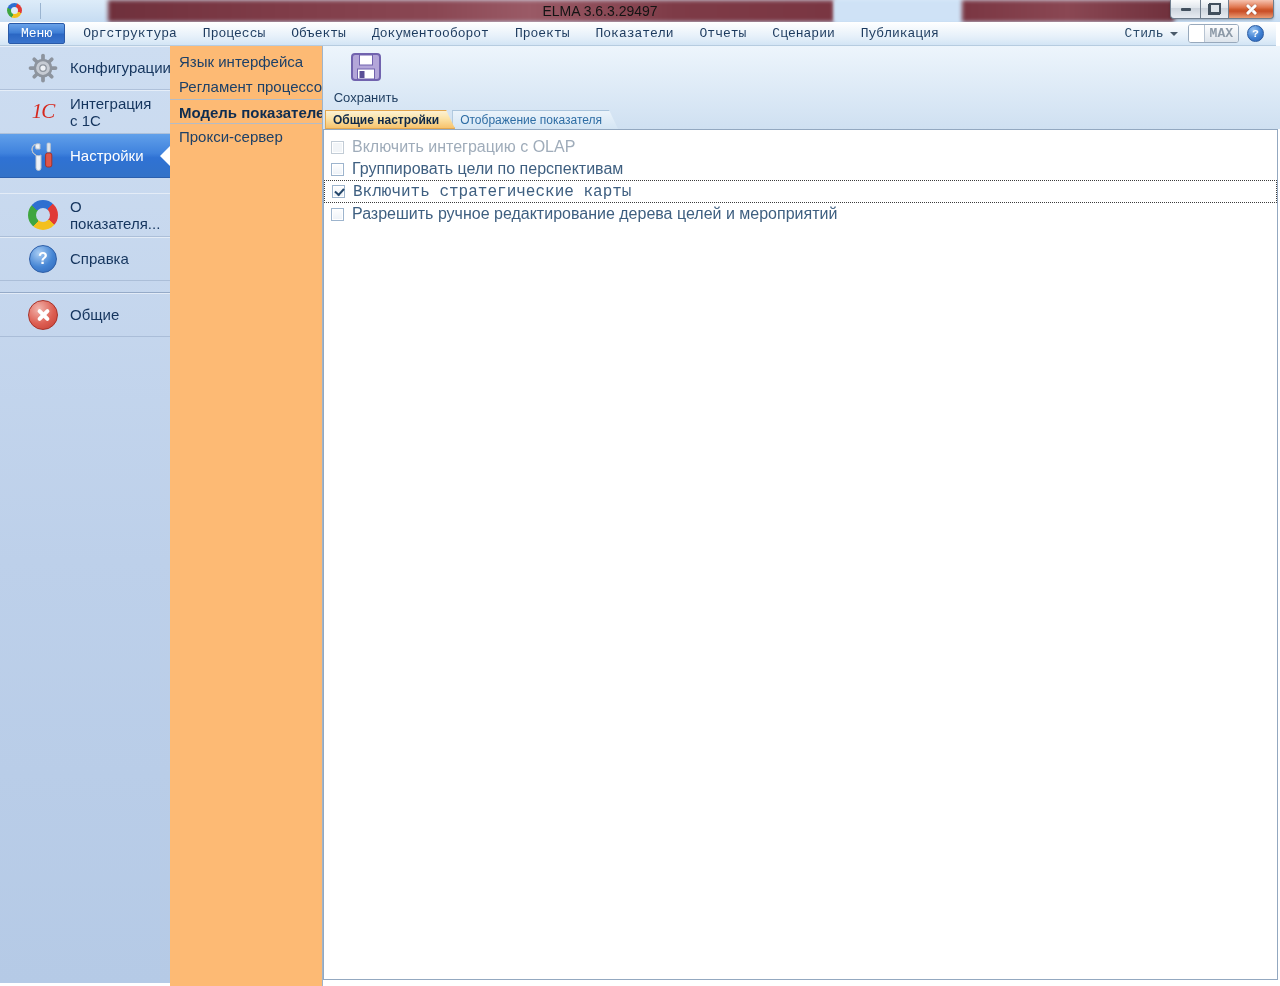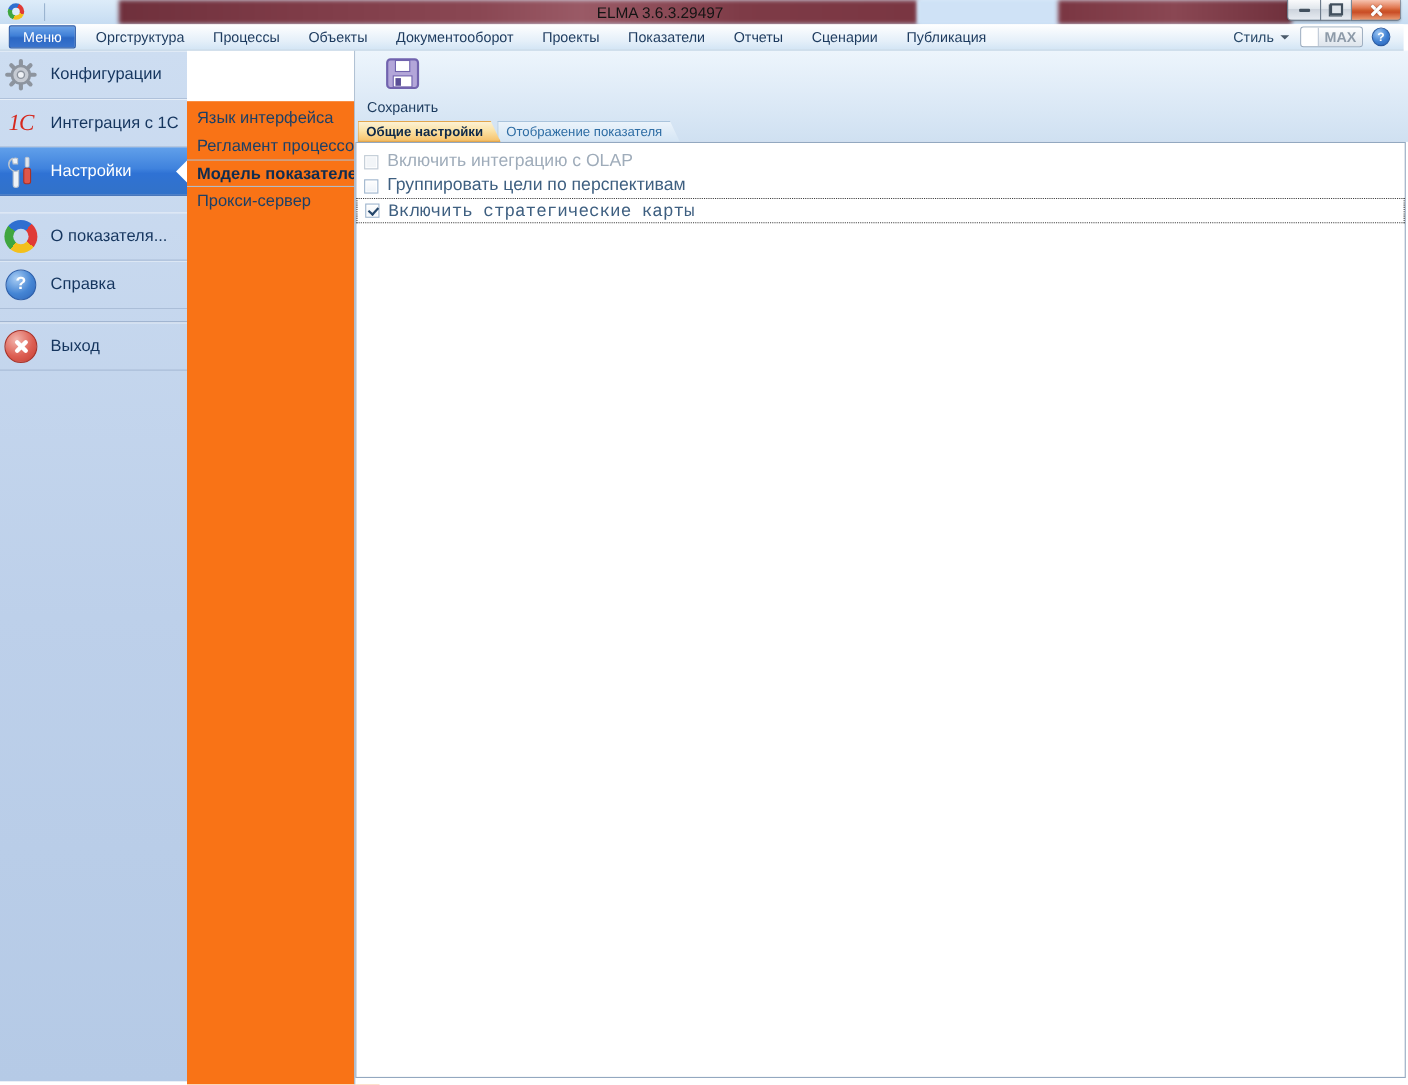--- a/index.html
+++ b/index.html
@@ -38,41 +38,41 @@
   .g-rst::after { content:""; position:absolute; left:0; bottom:0; width:8px; height:7px; border:2px solid #42505e; background:#dfe5eb; }
   .g-x { position:relative; width:13px; height:13px; }
   .g-x::before,.g-x::after { content:""; position:absolute; left:0; top:5px; width:13px; height:3px;
     background:#fff; border-radius:1px; box-shadow:0 0 1px rgba(60,0,0,.6); }
   .g-x::before { transform:rotate(45deg); }
   .g-x::after { transform:rotate(-45deg); }
 
   
   .menubar { position:absolute; left:0; top:22px; width:1276px; height:24px;
     background:linear-gradient(#ffffff,#e4eff9 68%,#d3e5f5); border-bottom:1px solid #b6cce0;
-    display:flex; align-items:center; font-size:13px; color:#1c3a5e; z-index:4; }
+    display:flex; align-items:center; font-size:13px; color:#1c3a5e; z-index:4;font-family:Liberation Mono, monospace; }
   .menu-item { padding:0 13px; height:23px; line-height:23px; cursor:default; }
   .menu-item.active { background:linear-gradient(#6aa2e8,#3f7fd6 45%,#2b67c4 55%,#3a74cd);
     color:#fff; border:1px solid #2a5aa8; border-radius:2px; height:21px; line-height:19px;
     margin:0 5px 0 8px; padding:0 12px; }
   .menubar-right { margin-left:auto; display:flex; align-items:center; gap:8px; padding-right:12px; }
   .style-dd { display:flex; align-items:center; gap:6px; color:#2a4a6a; padding:0 2px; }
   .caret-down { width:0; height:0; border-left:4px solid transparent; border-right:4px solid transparent;
     border-top:4px solid #4a5a6a; }
   .max-btn { display:flex; border:1px solid #98a9bc; border-radius:3px; overflow:hidden; height:19px; background:#fff; }
   .max-blank { width:16px; background:#fff; border-right:1px solid #b8c4d2; }
   .max-text { padding:0 5px; background:linear-gradient(#fefefe,#dde4ec); color:#8d9aa8;
     font-weight:bold; font-size:13px; line-height:18px; }
   .help-circle { width:17px; height:17px; border-radius:50%; border:1px solid #2a5aa0;
     background:radial-gradient(circle at 35% 28%,#9cc6f2,#3e7fd2 55%,#2b62b5);
     color:#fff; font-weight:bold; font-size:11px; display:flex; align-items:center; justify-content:center; }
 
   
   .sidebar { position:absolute; left:0; top:46px; width:170px; height:937px;
     background:linear-gradient(180deg,#cdddf1,#bdd0ea 55%,#b5cae6); display:flex; flex-direction:column; }
-  .side-item { height:44px; flex-shrink:0; display:flex; align-items:center; gap:8px; padding:0 0;
+  .side-item { height:44px; flex-shrink:0; display:flex; align-items:center; gap:8px; padding:0 24px;
     border-bottom:1px solid rgba(128,150,182,.38); box-shadow:inset 0 1px 0 rgba(255,255,255,.5);
     color:#15355e; font-size:15px; position:relative; cursor:default; }
   .side-item.selected { background:linear-gradient(180deg,#61a0ea,#3f82dd 45%,#2f72d4 55%,#3272c8);
     color:#fff; border-bottom:1px solid #2a5fae; box-shadow:none; }
   .side-item.selected::after { content:""; position:absolute; right:0; top:50%; transform:translateY(-50%);
     width:0; height:0; border-top:10px solid transparent; border-bottom:10px solid transparent;
     border-right:10px solid #fff; }
   .side-icon { width:38px; flex-shrink:0; display:flex; align-items:center; justify-content:center; }
   .side-gap { height:15px; flex-shrink:0; }
   .side-divider { height:12px; flex-shrink:0; border-bottom:1px solid rgba(110,135,170,.55); }
@@ -86,21 +86,21 @@
     background:radial-gradient(circle at 35% 28%,#a8cdf4,#4585d4 55%,#2f66b8);
     color:#fff; font-weight:bold; font-size:16px; display:flex; align-items:center; justify-content:center; }
   .xcircle { width:30px; height:30px; border-radius:50%; border:1px solid #a83228; position:relative;
     background:radial-gradient(circle at 35% 28%,#f2b5ad,#dd5f53 55%,#c23b30); }
   .xcircle::before,.xcircle::after { content:""; position:absolute; left:7px; top:12px; width:15px; height:4px;
     background:#fff; border-radius:2px; }
   .xcircle::before { transform:rotate(45deg); }
   .xcircle::after { transform:rotate(-45deg); }
 
   
-  .submenu { position:absolute; left:170px; top:46px; width:175px; bottom:0; background:#f97316; padding-top:3px;margin-top:46px; }
+  .submenu { position:absolute; left:170px; top:46px; width:175px; bottom:0; background:#fdba74; padding-top:3px; }
   .sub-item { height:25px; line-height:25px; padding-left:9px; color:#1d4067; font-size:15px; cursor:default; }
   .sub-item.selected { font-weight:bold; color:#0e2c50; border-top:1px solid #b4bcc6; border-bottom:1px solid #b4bcc6; }
 
   
   .main { position:absolute; left:322px; top:46px; right:0; bottom:0; background:#fff;
     border-left:1px solid #9fb4ca; }
   .toolbar { position:absolute; top:0; left:0; right:0; height:64px;
     background:linear-gradient(#edf5fc,#d6e5f4); }
   .save-btn { position:absolute; left:8px; top:2px; width:70px; height:60px; border-radius:3px;
     display:flex; flex-direction:column; align-items:center; justify-content:space-between;
@@ -221,21 +221,21 @@
     <span class="side-icon">
       <span class="qcircle">?</span>
     </span>
     <span>Справка</span>
   </div>
   <div class="side-divider"></div>
   <div class="side-item">
     <span class="side-icon">
       <span class="xcircle"></span>
     </span>
-    <span>Выход</span>
+    <span>Общие</span>
   </div>
   <div class="side-fill"></div>
 </div>
 
 <div class="submenu">
   <div class="sub-item">Язык интерфейса</div>
   <div class="sub-item">Регламент процессов</div>
   <div class="sub-item selected">Модель показателей</div>
   <div class="sub-item">Прокси-сервер</div>
 </div>
@@ -266,14 +266,18 @@
       <span class="cb-label">Включить интеграцию с OLAP</span>
     </div>
     <div class="cb-row">
       <span class="cb"></span>
       <span class="cb-label">Группировать цели по перспективам</span>
     </div>
     <div class="cb-row checked focused">
       <span class="cb"></span>
       <span class="cb-label">Включить стратегические карты</span>
     </div>
+    <div class="cb-row">
+      <span class="cb"></span>
+      <span class="cb-label">Разрешить ручное редактирование дерева целей и мероприятий</span>
+    </div>
   </div>
 </div>
 
 </body></html>

